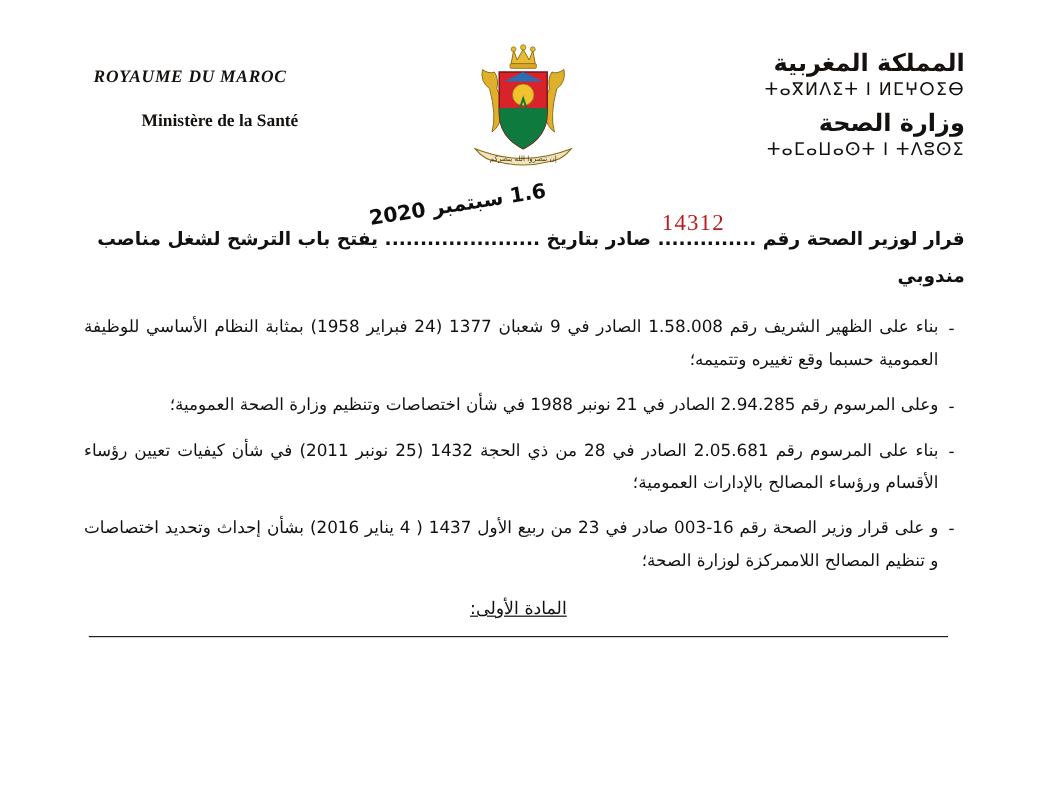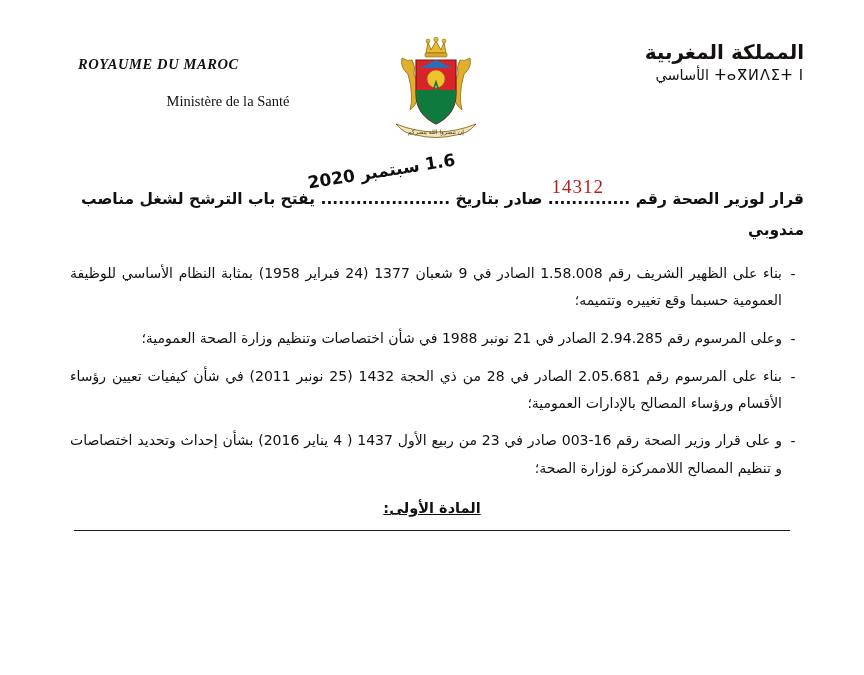--- a/index.html
+++ b/index.html
@@ -41,25 +41,24 @@
     font-weight: bold;
     font-size: 14.5px;
     letter-spacing: 0.6px;
     color: #14110f;
     white-space: nowrap;
   }
   .ministry {
     margin-top: 20px;
     margin-left: 40px;
     font-family: "Liberation Serif", serif;
-    font-weight: normal;
-    font-size: 14.5px;
-    color: #14110f;
-    white-space: nowrap;
-    text-align: center;
+    font-weight: bold;
+    font-size: 14.5px;
+    color: #14110f;
+    white-space: nowrap;
   }
   .header-right {
     width: 270px;
     text-align: right;
     direction: rtl;
     padding-top: 2px;
   }
   .ar-line {
     font-family: "DejaVu Sans", sans-serif;
     font-weight: bold;
@@ -164,21 +163,21 @@
   .decide {
     margin: 26px 60px 0 60px;
     font-size: 16px;
     font-weight: bold;
   }
 
   .article-head {
     margin: 18px 60px 0 60px;
     text-align: center;
     font-size: 14.5px;
-    font-weight: bold;
+    font-weight: normal;
     text-decoration: underline;
     position: relative;
     padding-bottom: 6px;
   }
   .rule {
     margin: 8px 74px 0 74px;
     border-top: 1px solid #1f1f1f;
     height: 0;
   }
 </style>
@@ -216,21 +215,23 @@
 
         <path d="M60 48 L63.5 58.5 L74.5 58.5 L65.5 65 L69 75.5 L60 69 L51 75.5 L54.5 65 L45.5 58.5 L56.5 58.5 Z" fill="none" stroke="#0f7a3d" stroke-width="1.6"></path>
 
         <path d="M20 90 q40 16 80 0 q-8 10 -20 11 q-20 5 -40 0 q-12 -1 -20 -11z" fill="#f0e4c0" stroke="#8a6a12" stroke-width="0.9"></path>
         <text x="60" y="100" font-family="DejaVu Sans, sans-serif" font-size="6" fill="#4a3a10" text-anchor="middle">إن تنصروا الله ينصركم</text>
       </svg>
     </div>
 
     <div class="header-right">
       <div class="ar-line">المملكة المغربية</div>
-      <div class="tif-line">ⵜⴰⴳⵍⴷⵉⵜ ⵏ الأساسي</div>
+      <div class="tif-line">ⵜⴰⴳⵍⴷⵉⵜ ⵏ ⵍⵎⵖⵔⵉⴱ</div>
+      <div class="ar-line">وزارة الصحة</div>
+      <div class="tif-line">ⵜⴰⵎⴰⵡⴰⵙⵜ ⵏ ⵜⴷⵓⵙⵉ</div>
     </div>
   </div>
 
   <div class="body-ar">
 
     <div class="decree-title">
       <span>قرار لوزير الصحة رقم</span>
       <span class="dots">..............</span>
       <span>صادر بتاريخ</span>
       <span class="dots">......................</span>

